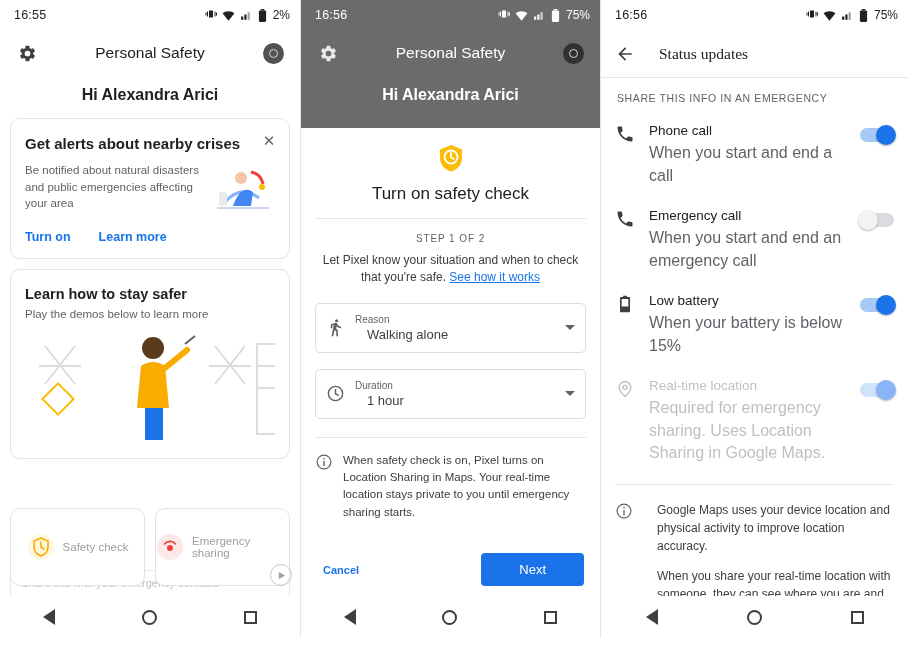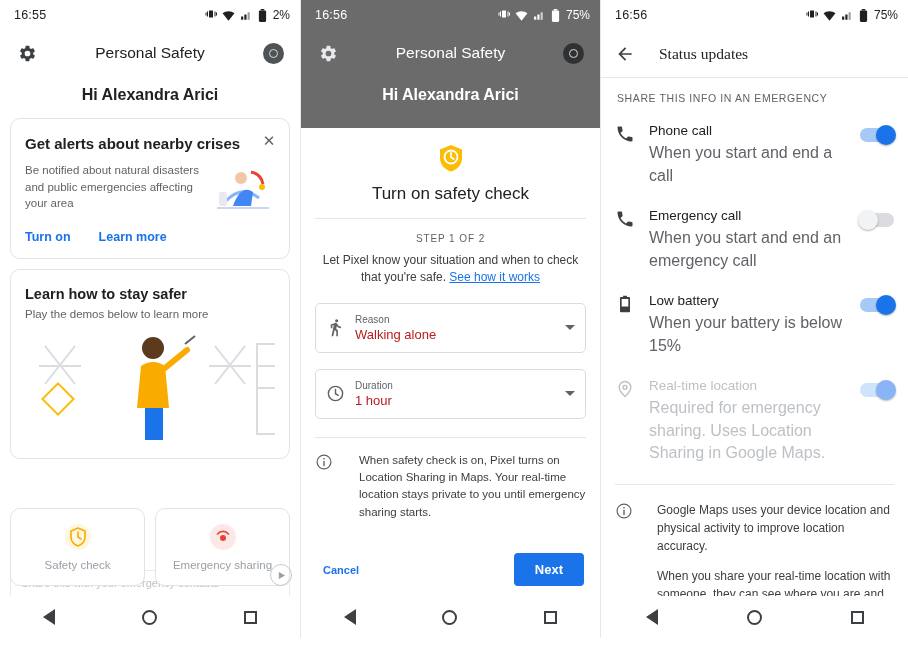--- a/index.html
+++ b/index.html
@@ -152,21 +152,21 @@
     padding: 0 10px;
     display: flex; gap: 10px;
     z-index: 5;
   }
   .chip {
     flex: 1;
     border: 1px solid #e1e3e6;
     border-radius: 10px;
     background: #fff;
     height: 78px;
-    display: flex; flex-direction: column;
+    display: flex; flex-direction: row;
     align-items: center; justify-content: center;
     gap: 8px;
   }
   .chip-label { font-size: 11.5px; color: #9aa0a6; }
   .chip-ring {
     width: 28px; height: 28px; border-radius: 50%;
     display: flex; align-items: center; justify-content: center;
   }
   .ghost-card {
     position: absolute;
@@ -257,54 +257,53 @@
     border-radius: 5px;
     height: 50px;
     display: flex; align-items: center;
     padding: 0 10px;
     gap: 10px;
     background: #fff;
   }
   .field-icon { width: 19px; height: 19px; flex: 0 0 19px; }
   .field-text { flex: 1; }
   .field-label { font-size: 10px; color: #5f6368; line-height: 1.3; }
-  .field-value { font-size: 13px; color: #b91c1c; line-height: 1.35; }
+  .field-value { font-size: 13px; color: #404040; line-height: 1.35; margin-left: 12px; }
   .caret {
     width: 0; height: 0;
     border-left: 5px solid transparent;
     border-right: 5px solid transparent;
     border-top: 5px solid #5f6368;
   }
   .note {
-    display: flex; gap: 26px;
+    display: flex; gap: 10px;
     margin: 18px 14px 0;
     padding-top: 14px;
     border-top: 1px solid #e4e6e8;
   }
   .note-icon { flex: 0 0 18px; width: 18px; height: 18px; margin-top: 1px; }
   .note-text { font-size: 11.5px; color: #3c4043; line-height: 1.5; }
   .sheet-actions {
     position: absolute;
     left: 0; right: 0; bottom: 52px;
     display: flex; align-items: center; justify-content: space-between;
     padding: 0 16px;
   }
   .btn-text {
     font-size: 11px; color: #1a73e8; font-weight: bold;
     padding: 8px 6px; cursor: pointer;
   }
   .btn-filled {
     background: #1a73e8; color: #fff;
     font-size: 13px;
-    padding: 9px 21px;
+    padding: 9px 38px;
     border-radius: 4px;
     border: none;
     cursor: pointer;
     font-family: "Liberation Sans", sans-serif;
-    font-weight: bold;
   }
 
   
   .appbar3 {
     height: 48px;
     display: flex; align-items: center;
     padding: 0 14px;
     gap: 24px;
     border-bottom: 1px solid #e4e6e8;
   }

